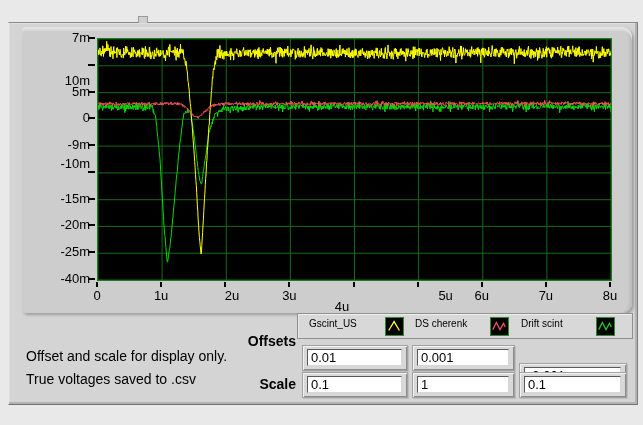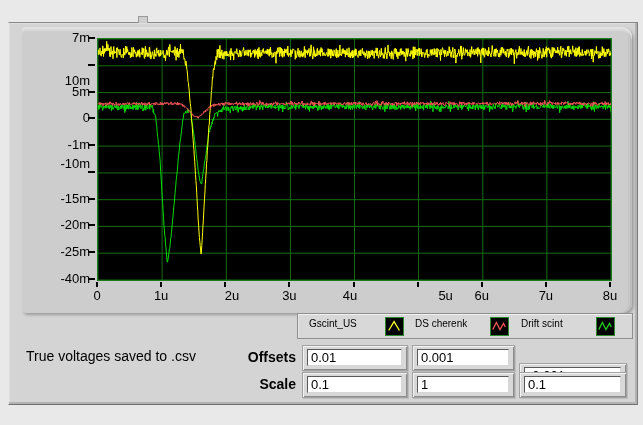--- a/index.html
+++ b/index.html
@@ -48,21 +48,21 @@
   <div class="panel"></div>
   <div class="notch"></div>
 
   <div class="graph-frame"></div>
 
   <div id="y-axis" style="position:absolute;left:38px;top:38px;width:52px;height:243px;">
       <div class="ytick-label" style="top: -8px;">7m</div>
       <div class="ytick-label" style="top: 3px; margin-top: 32px;">10m</div>
       <div class="ytick-label" style="top: 45.5556px;">5m</div>
       <div class="ytick-label" style="top: 72.3333px;">0</div>
-      <div class="ytick-label" style="top: 99.1111px;">-1m</div>
+      <div class="ytick-label" style="top: 99.1111px;">-9m</div>
       <div class="ytick-label" style="top: 118px;">-10m</div>
       <div class="ytick-label" style="top: 152.667px;">-15m</div>
       <div class="ytick-label" style="top: 179.444px;">-20m</div>
       <div class="ytick-label" style="top: 206.222px;">-25m</div>
       <div class="ytick-label" style="top: 233px;">-40m</div>
     </div>
   <div id="y-dashes" style="position:absolute;left:88px;top:38px;width:8px;height:243px;">
       <div class="ytick-dash" style="top: -1px;"></div>
       <div class="ytick-dash" style="top: 25.7778px;"></div>
       <div class="ytick-dash" style="top: 52.5556px;"></div>
@@ -111,21 +111,21 @@
       <div class="xtick-dash" style="left: 319.625px;"></div>
       <div class="xtick-dash" style="left: 383.75px;"></div>
       <div class="xtick-dash" style="left: 447.875px;"></div>
       <div class="xtick-dash" style="left: 512px;"></div>
     </div>
   <div id="x-axis" style="position:absolute;left:97px;top:282px;width:515px;height:22px;">
       <div class="xtick-label" style="left: -15px;">0</div>
       <div class="xtick-label" style="left: 49.125px;">1u</div>
       <div class="xtick-label" style="left: 120px;">2u</div>
       <div class="xtick-label" style="left: 177.375px;">3u</div>
-      <div class="xtick-label" style="left: 238px;">4u</div>
+      <div class="xtick-label" style="left: 230px; margin-top: 11px;">4u</div>
       <div class="xtick-label" style="left: 305.625px; margin-left: 28px;">5u</div>
       <div class="xtick-label" style="left: 369.75px;">6u</div>
       <div class="xtick-label" style="left: 433.875px;">7u</div>
       <div class="xtick-label" style="left: 498px;">8u</div>
     </div>
 
   <div class="legend-bar">
     <span class="legend-label" style="left:11px">Gscint_US</span>
     <span class="legend-glyph" style="left:87px" id="glyph-0">
       <svg viewBox="0 0 19 19">
@@ -139,21 +139,21 @@
         </svg>
     </span>
     <span class="legend-label" style="left:223px">Drift scint</span>
     <span class="legend-glyph" style="left:298px" id="glyph-2">
       <svg viewBox="0 0 19 19">
           <polyline points="2,13 6,5 10,13 14,6 16,10" fill="none" stroke="#22cc22" stroke-width="1.4"></polyline>
         </svg>
     </span>
   </div>
 
-  <div class="row-label" style="left:216px;top:349px;">Offsets</div>
+  <div class="row-label" style="left:216px;top:333px;">Offsets</div>
   <div class="num-field" style="left:302px;top:345px;width:106px;">
     <input value="0.01" style="">
   </div>
   <div class="num-field" style="left:412px;top:345px;width:103px;">
     <input value="0.001" style="">
   </div>
   <div class="num-field" style="left:519px;top:363px;width:108px;">
     <input value="-0.001" style="">
   </div>
 
@@ -162,15 +162,16 @@
     <input value="0.1" style="">
   </div>
   <div class="num-field" style="left:412px;top:372px;width:103px;">
     <input value="1" style="">
   </div>
   <div class="num-field" style="left:519px;top:372px;width:108px;">
     <input value="0.1" style="">
   </div>
 
   <div class="note">
+    <div>Offset and scale for display only.</div>
     <div>True voltages saved to .csv</div>
   </div>
 </div>
 
 </body></html>

